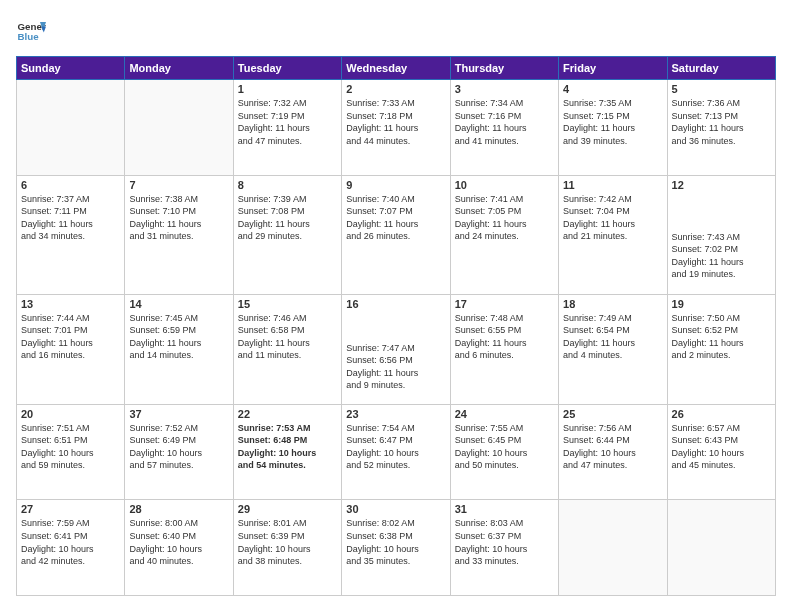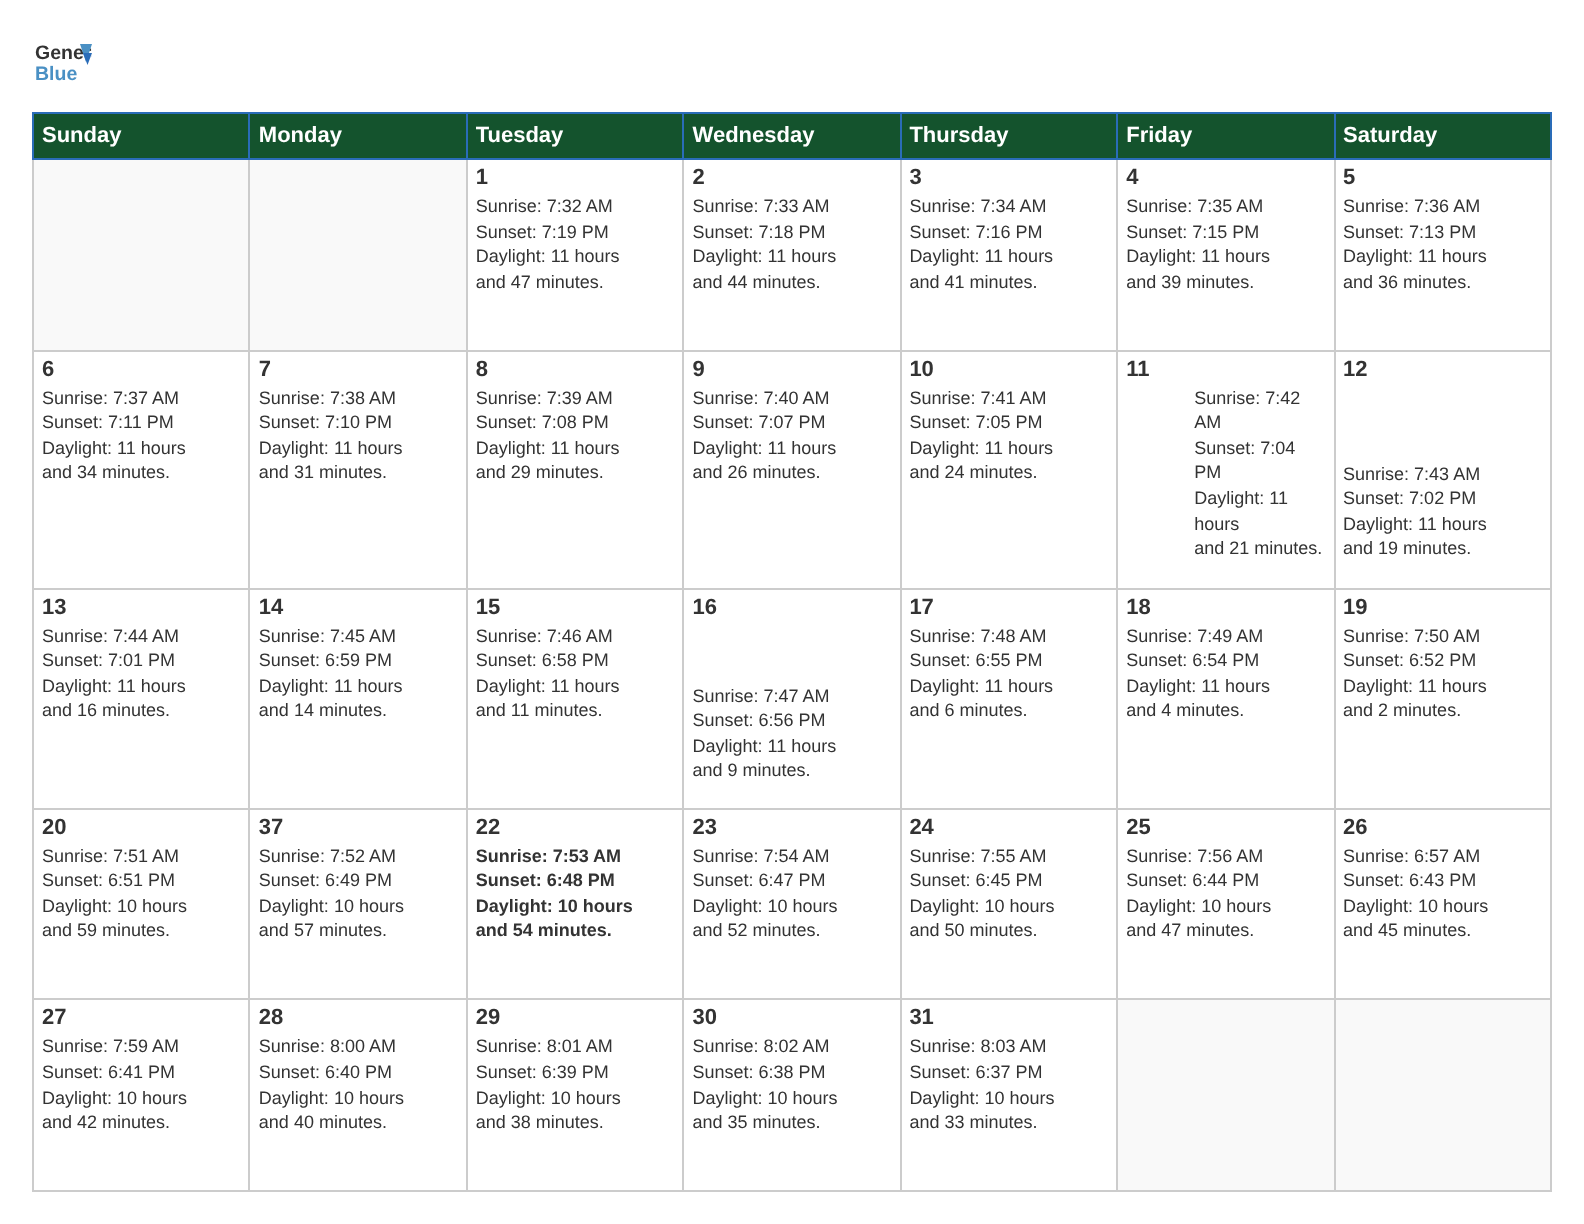--- a/index.html
+++ b/index.html
@@ -46,21 +46,21 @@
       color: #555;
     }
     .calendar {
       flex: 1;
       border: 1px solid #ccc;
       border-collapse: collapse;
       width: 100%;
       table-layout: fixed;
     }
     .calendar th {
-      background: #14532d;
+      background: #4c1d95;
       color: #fff;
       font-size: 11px;
       font-weight: bold;
       padding: 5px 4px;
       text-align: left;
       border: 1px solid #2a6cb8;
     }
     .calendar td {
       border: 1px solid #ccc;
       vertical-align: top;
@@ -186,21 +186,21 @@
           </td>
           <td>
             <div class="day-number">10</div>
             <div class="day-info" style="white-space: pre-line;">Sunrise: 7:41 AM
 Sunset: 7:05 PM
 Daylight: 11 hours
 and 24 minutes.</div>
           </td>
           <td>
             <div class="day-number">11</div>
-            <div class="day-info" style="white-space: pre-line; margin-left: 34px;">Sunrise: 7:42 AM
+            <div class="day-info" style="white-space: pre-line;">Sunrise: 7:42 AM
 Sunset: 7:04 PM
 Daylight: 11 hours
 and 21 minutes.</div>
           </td>
           <td>
             <div class="day-number">12</div>
             <div class="day-info" style="white-space: pre-line; margin-top: 40px;">Sunrise: 7:43 AM
 Sunset: 7:02 PM
 Daylight: 11 hours
 and 19 minutes.</div>

